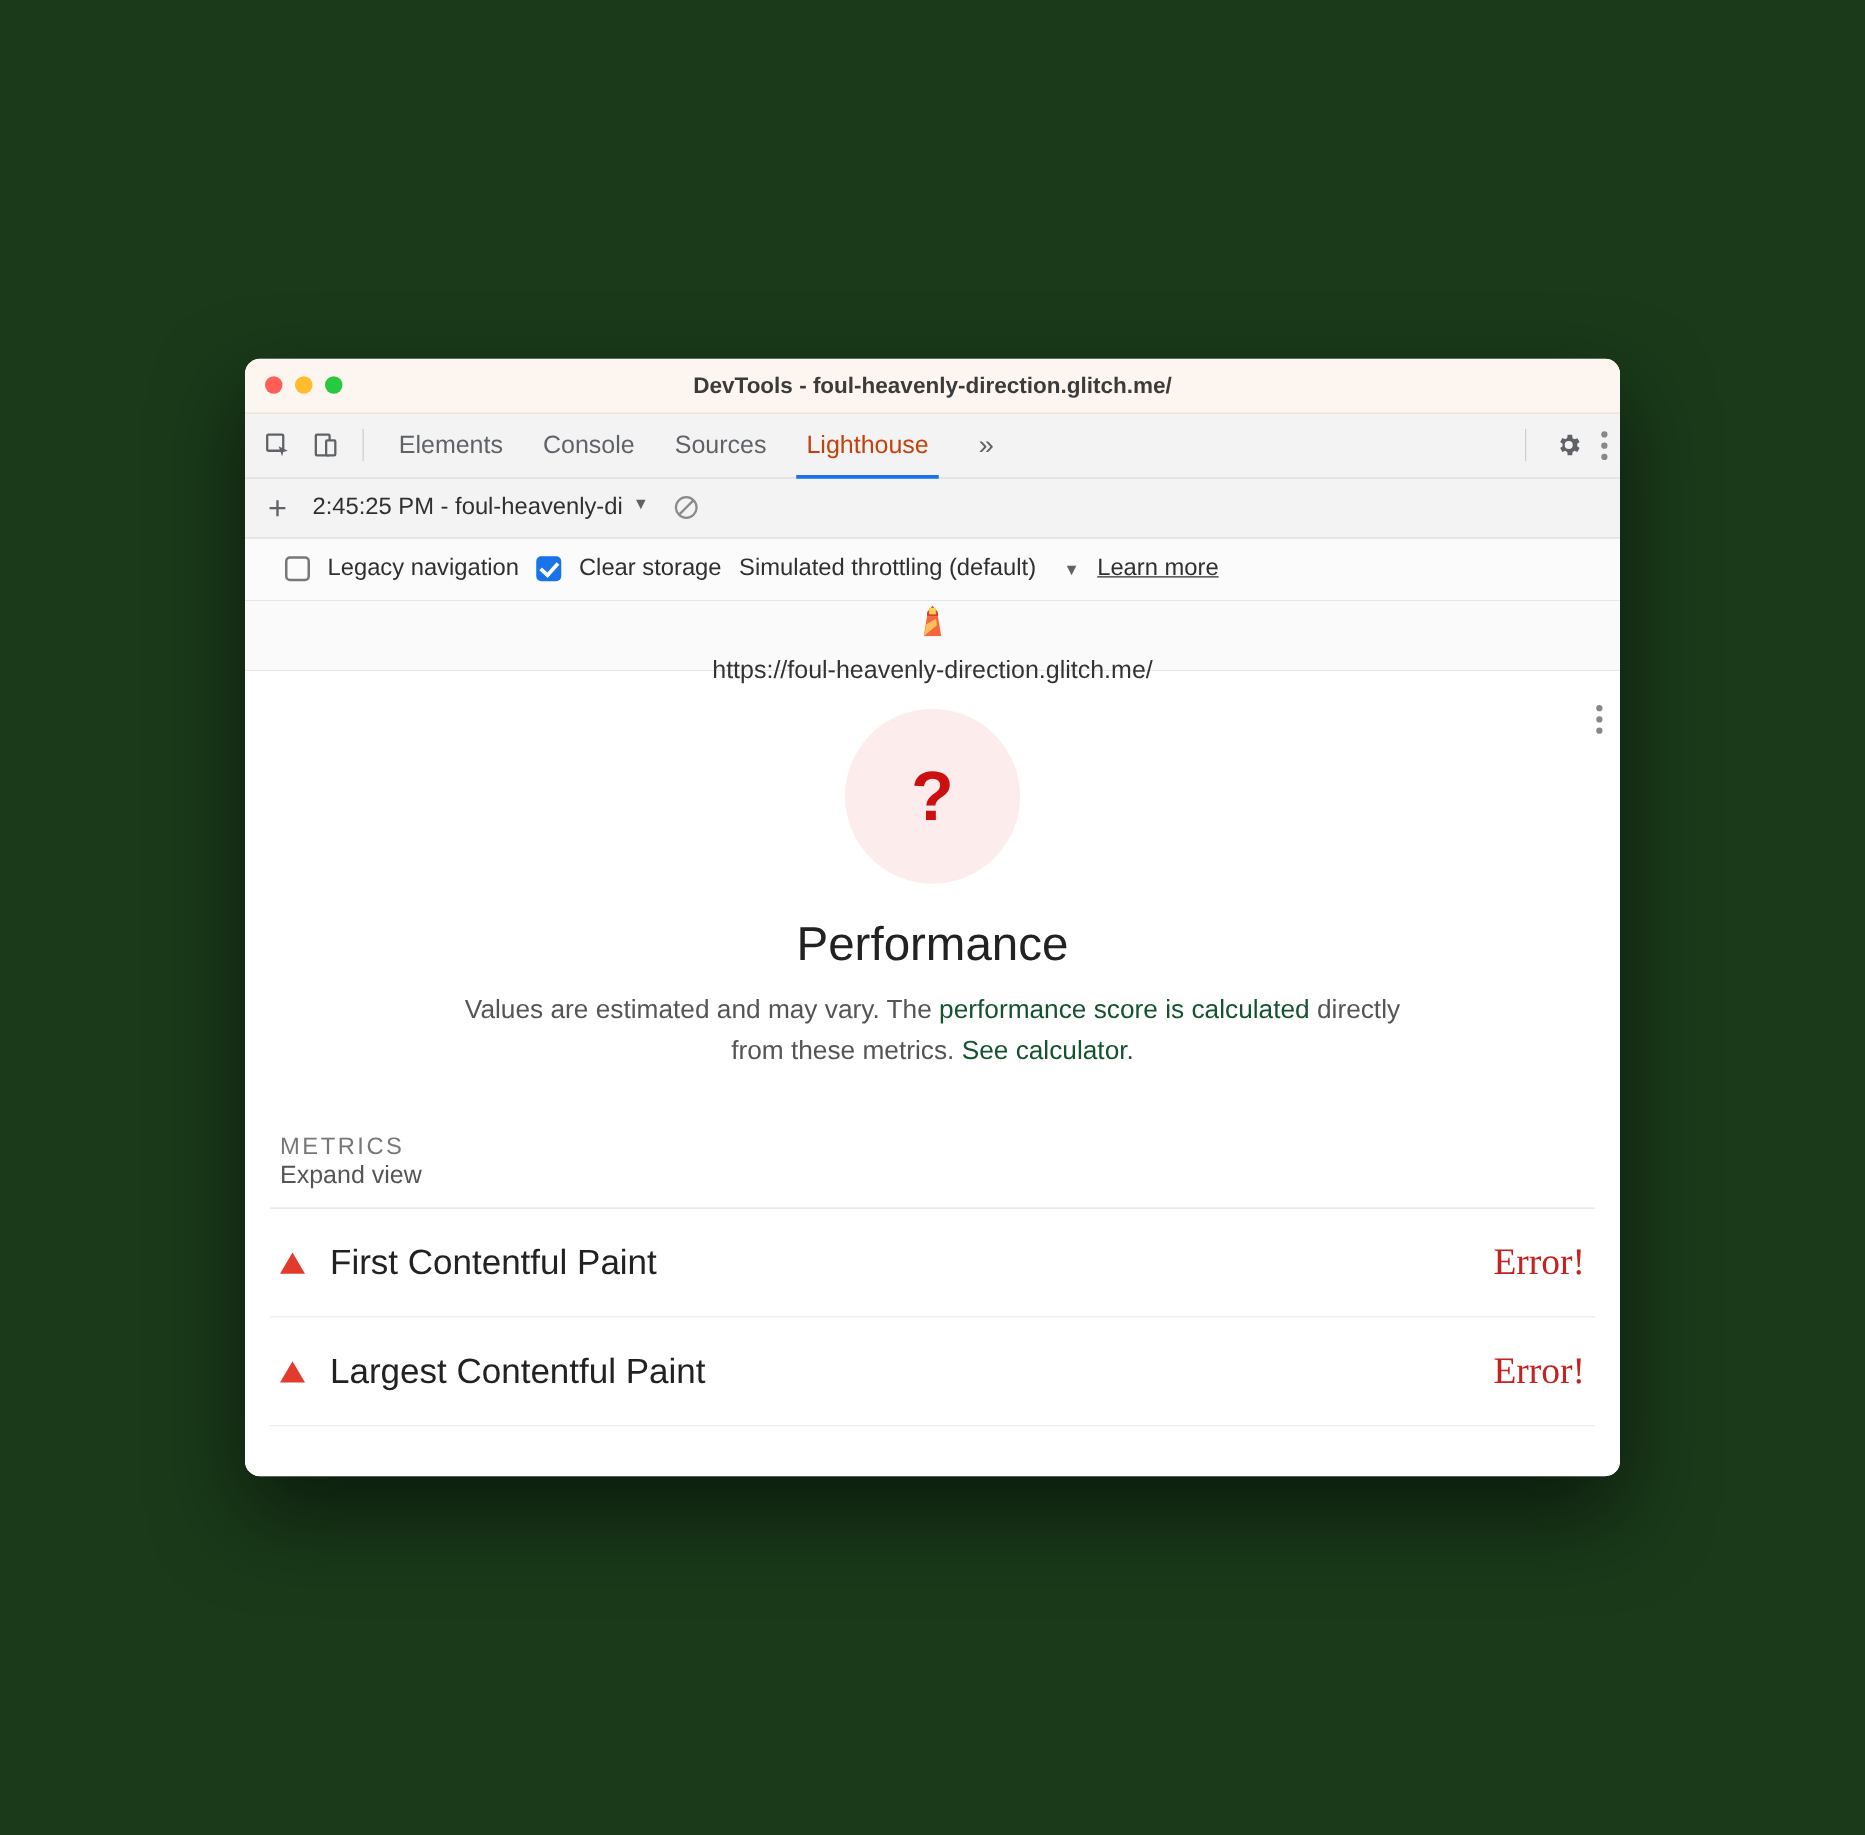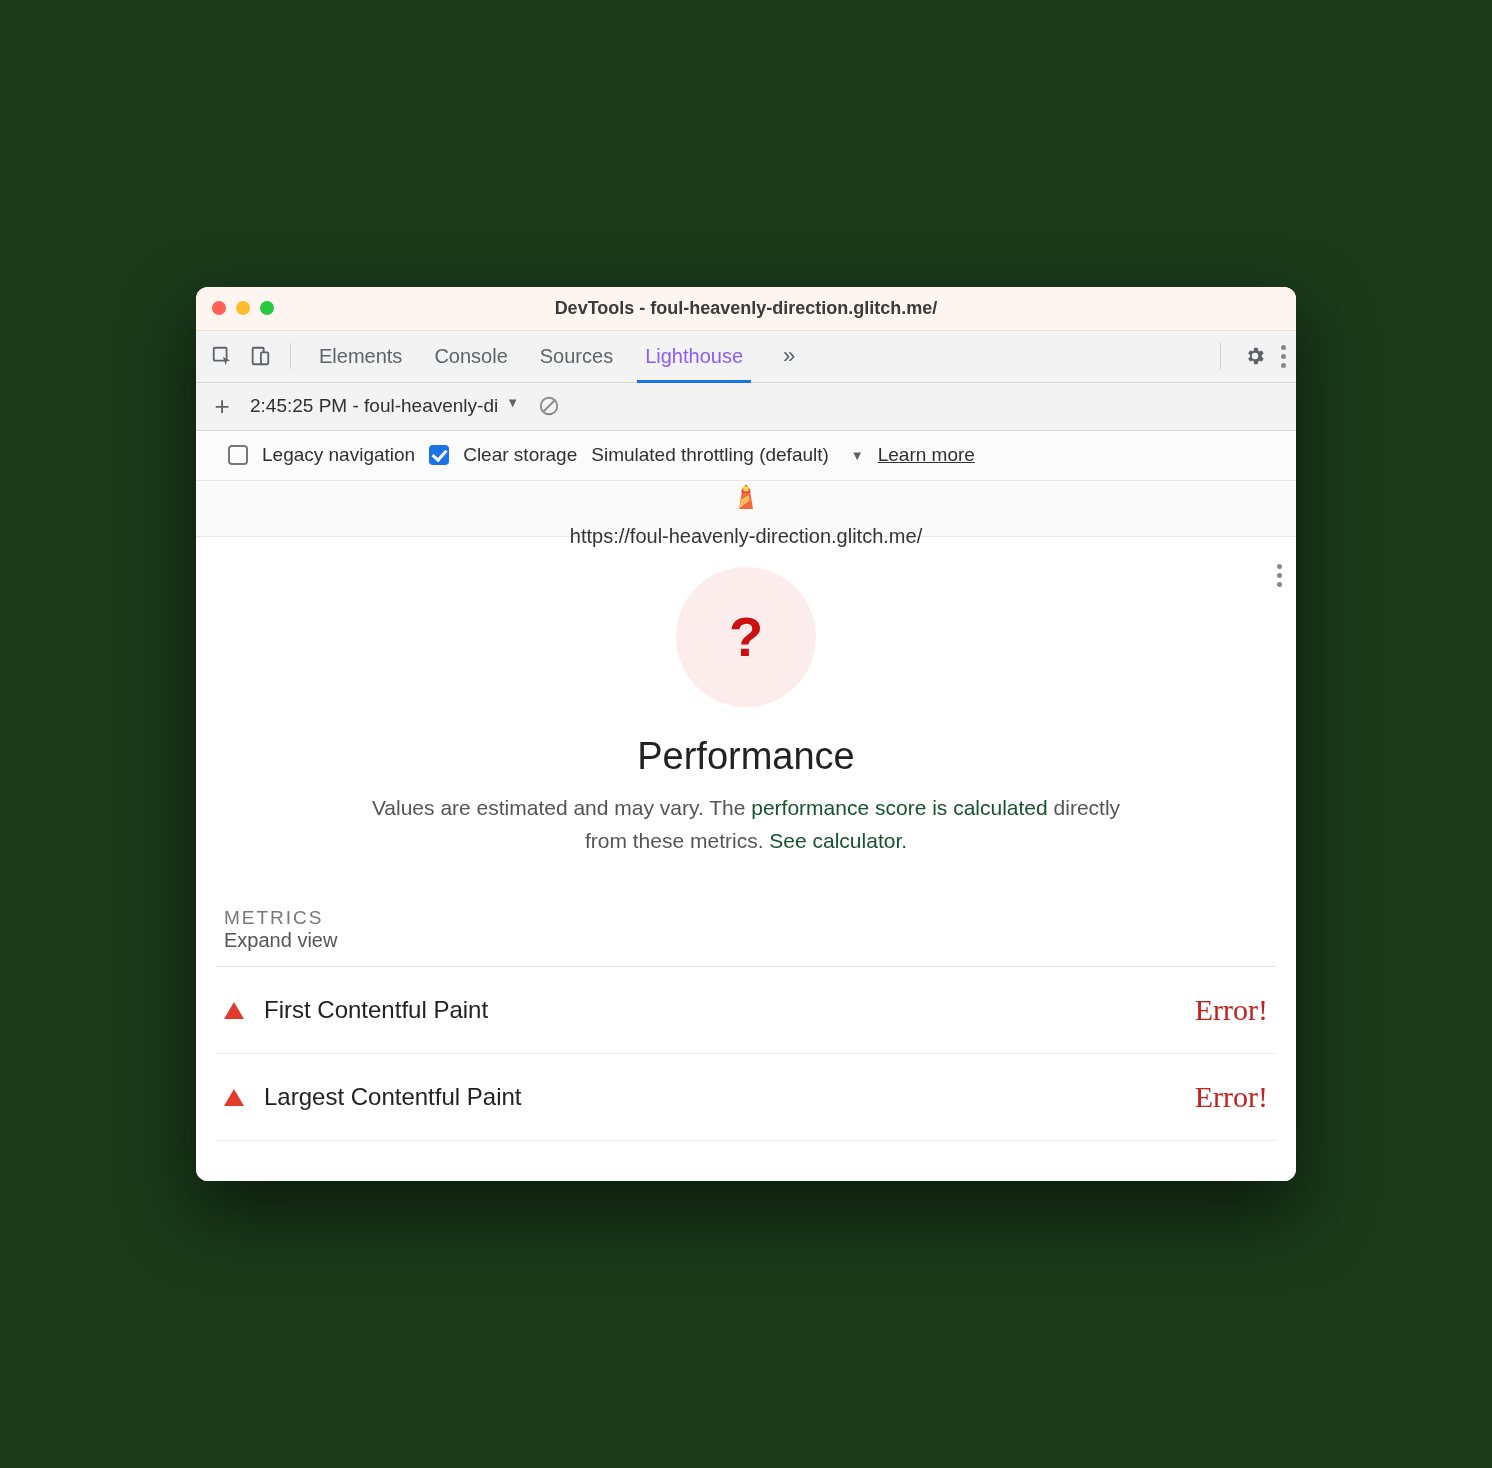--- a/index.html
+++ b/index.html
@@ -63,21 +63,21 @@
     width: 1px; height: 26px; background: #cfcfcf; margin: 0 8px;
   }
   .tabs { display: flex; align-items: center; gap: 28px; margin-left: 12px; flex: 1; }
   .tab {
     font-size: 20px;
     color: #5f6368;
     padding: 12px 2px;
     cursor: pointer;
     position: relative;
   }
-  .tab.active { color: #8b5cf6; }
+  .tab.active { color: #c2410c; }
   .tab.active::after {
     content: "";
     position: absolute;
     left: -6px; right: -6px; bottom: -3px;
     height: 3px; background: #1a73e8;
   }
   .toolbar-right { display: flex; align-items: center; gap: 10px; margin-left: auto; }
   .subbar {
     display: flex;
     align-items: center;
@@ -147,21 +147,21 @@
     display: flex; align-items: center; justify-content: space-between;
     padding: 26px 8px; border-bottom: 1px solid #ececec;
   }
   .metric-left { display: flex; align-items: center; gap: 20px; }
   .tri {
     width: 0; height: 0;
     border-left: 10px solid transparent;
     border-right: 10px solid transparent;
     border-bottom: 17px solid #e23b2e;
   }
-  .metric-name { font-size: 24px; color: #222; }
+  .metric-name { font-size: 28px; color: #222; }
   .metric-val { font-size: 30px; color: #c5221f; font-weight: 400; font-family: Georgia, 'Times New Roman', serif;}
   svg { display: block; }
 </style>
 </head>
 <body>
 
 <div class="window">
 
   <div class="titlebar">
     <div class="traffic-lights">

